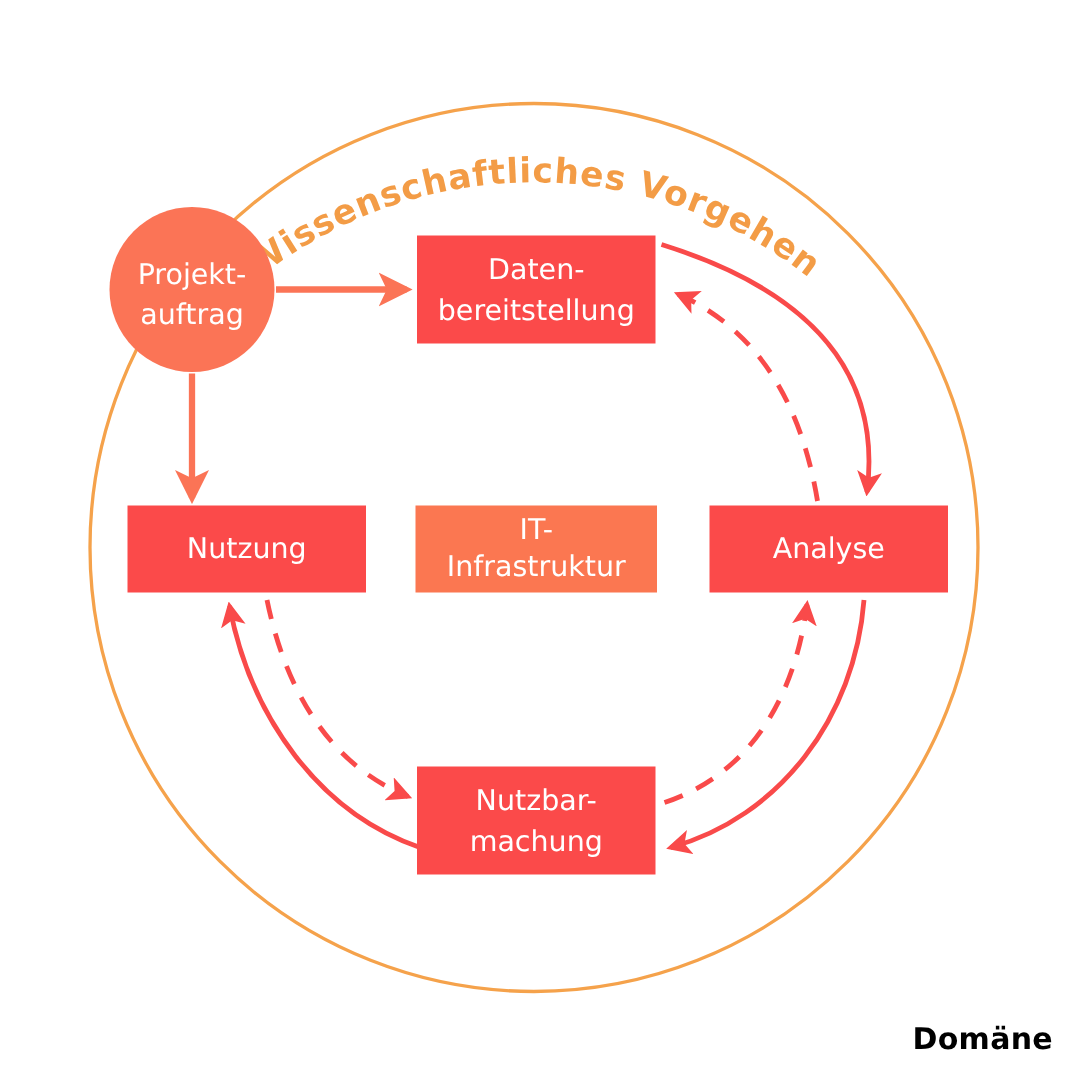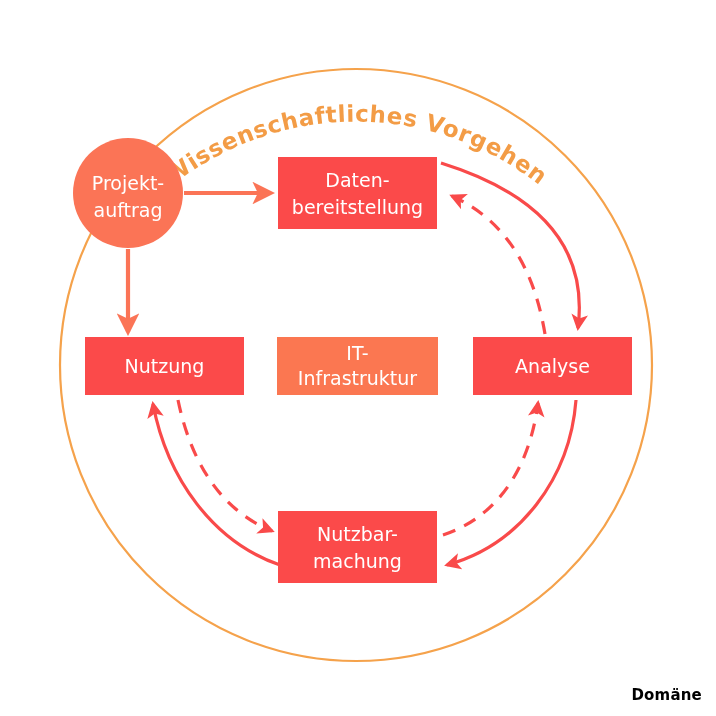--- a/index.html
+++ b/index.html
@@ -38,21 +38,21 @@
     font-family: "DejaVu Sans", "Liberation Sans", sans-serif;
     font-size: 23px;
     font-weight: 600;
     letter-spacing: 0.6px;
   }
   .domain-label {
     position: absolute;
     right: 14px;
     bottom: 12px;
     font-family: "DejaVu Sans", "Liberation Sans", sans-serif;
-    font-size: 15px;
+    font-size: 20px;
     font-weight: bold;
     color: #000000;
     letter-spacing: 0.2px;
   }
 </style>
 </head>
 <body>
 
 <div id="diagram-root">
 

